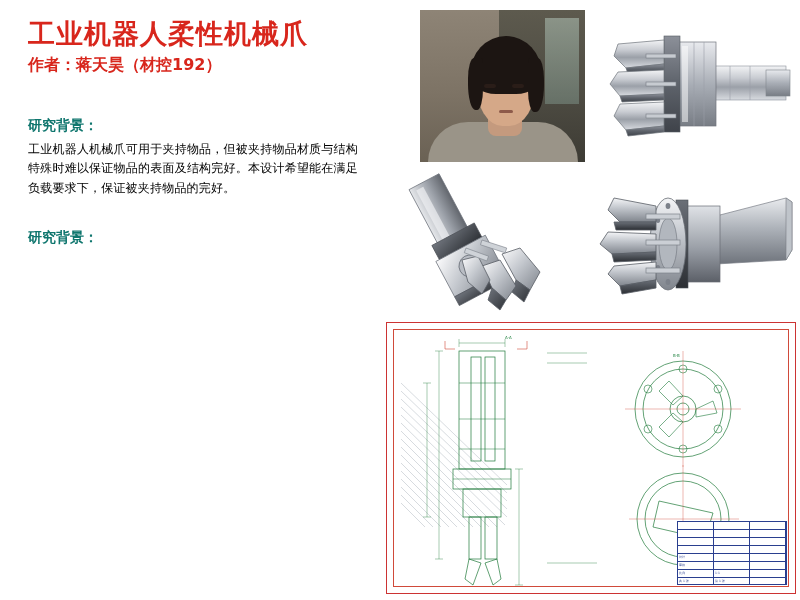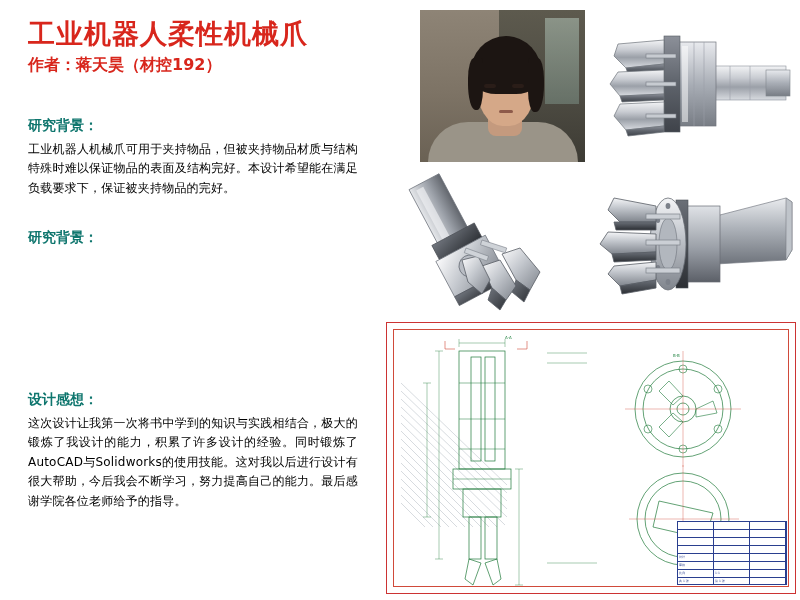--- a/index.html
+++ b/index.html
@@ -224,24 +224,20 @@
 
     <div class="section" id="sec-background">
       <div class="section-heading">研究背景：</div>
       <div class="section-body">工业机器人机械爪可用于夹持物品，但被夹持物品材质与结构特殊时难以保证物品的表面及结构完好。本设计希望能在满足负载要求下，保证被夹持物品的完好。</div>
     </div>
 
     <div class="section" id="sec-principle">
       <div class="section-heading">研究背景：</div>
     </div>
 
-    <div class="section" id="sec-reflection">
-      <div class="section-heading">设计感想：</div>
-      <div class="section-body">这次设计让我第一次将书中学到的知识与实践相结合，极大的锻炼了我设计的能力，积累了许多设计的经验。同时锻炼了AutoCAD与Solidworks的使用技能。这对我以后进行设计有很大帮助，今后我会不断学习，努力提高自己的能力。最后感谢学院各位老师给予的指导。</div>
-    </div>
   </div>
 
   <div class="right-col">
 
     <div class="photo-box">
       <div class="ph-wall-left"></div>
       <div class="ph-wall-right"></div>
       <div class="ph-window"></div>
       <div class="ph-shoulder"></div>
       <div class="ph-neck"></div>

